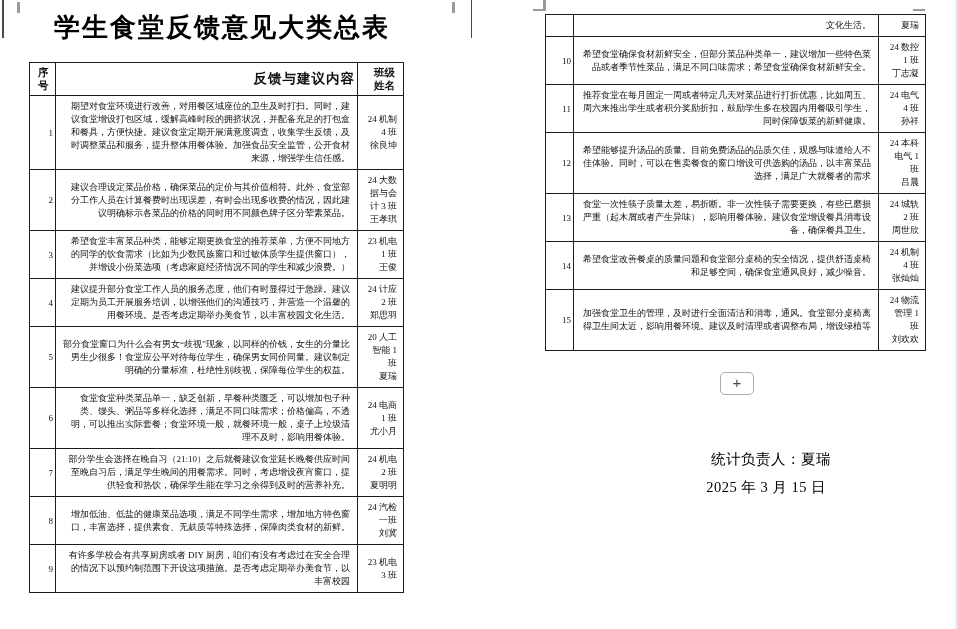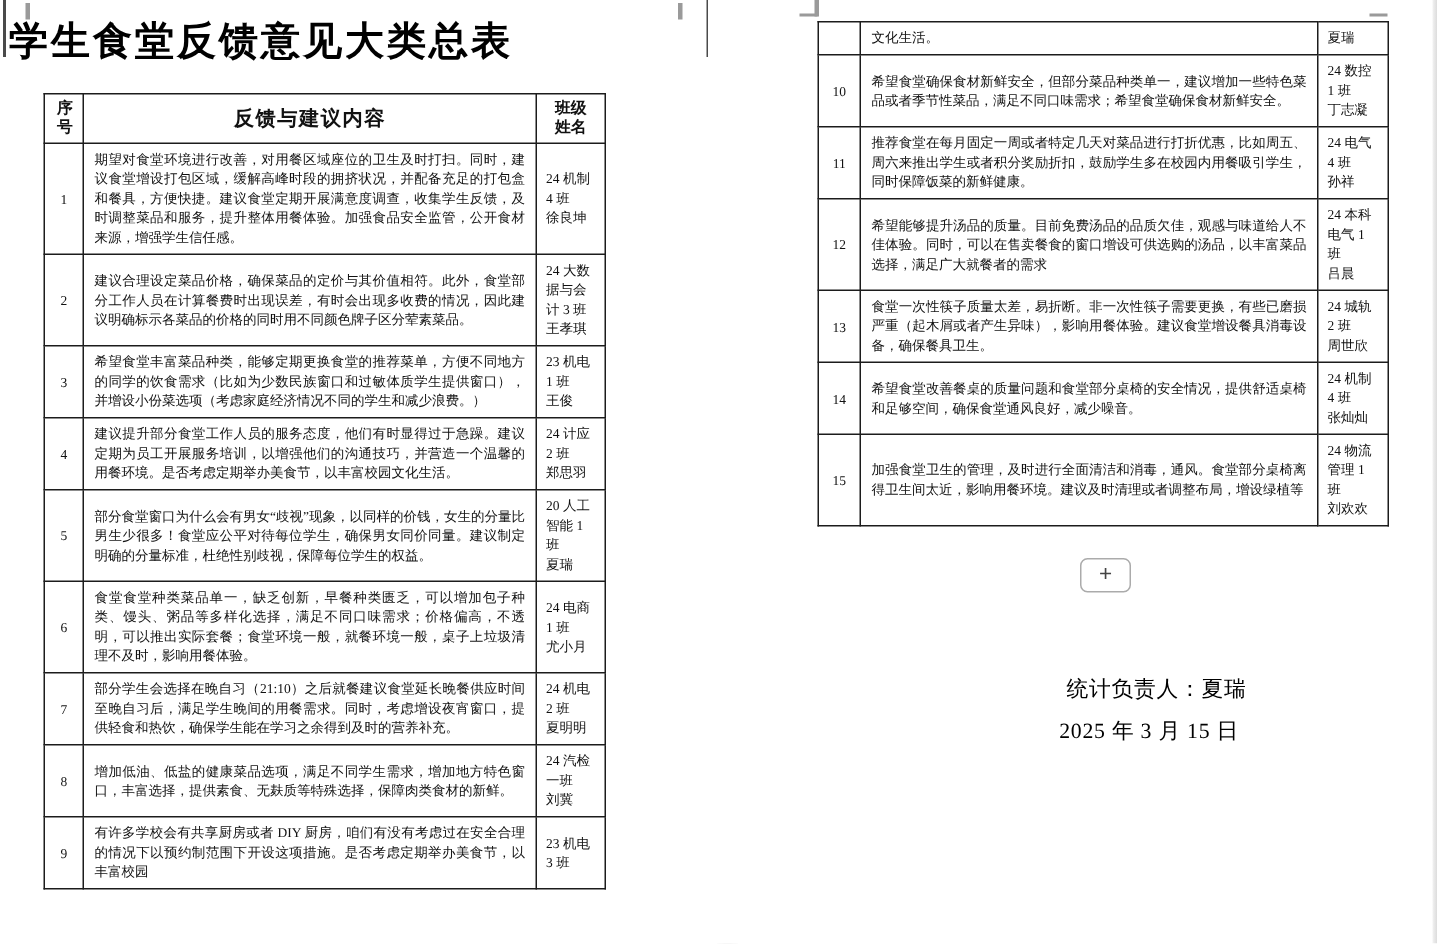--- a/index.html
+++ b/index.html
@@ -20,26 +20,26 @@
   .page-right { left:472px; width:373px; }
 
   
   .edge-dash { position:absolute; background:#4a4a4a; width:2px; height:38px; top:0; }
   .mark { position:absolute; }
   .mark-v { width:3px; height:11px; background:#9a9a9a; }
   .mark-h { width:12px; height:2px; background:#9a9a9a; }
 
   .doc-title {
     position:absolute; left:6px; top:10px; width:432px;
-    text-align:left; font-family:"Liberation Sans","DejaVu Sans",sans-serif;
+    text-align:center; font-family:"Liberation Sans","DejaVu Sans",sans-serif;
     font-weight:bold; font-size:26px; letter-spacing:2px; color:#000;
   }
 
   table.fb { border-collapse:collapse; table-layout:fixed; position:absolute; background:#fff; }
-  table.fb td, table.fb th { border:1.5px solid #1c1c1c; vertical-align:middle; }
+  table.fb td, table.fb th { border:1.5px solid #1c1c1c; vertical-align:middle;text-align:right; }
 
   .tbl-left  { left:29px; top:62px;  width:374px;border-radius:16px; }
   .tbl-right { left:73px; top:14px;  width:380px; }
 
   col.c-no  { width:26px; }
   col.c-txt { width:302px; }
   col.c-who { width:46px; }
   .tbl-right col.c-no  { width:28px; }
   .tbl-right col.c-txt { width:305px; }
   .tbl-right col.c-who { width:47px; }

